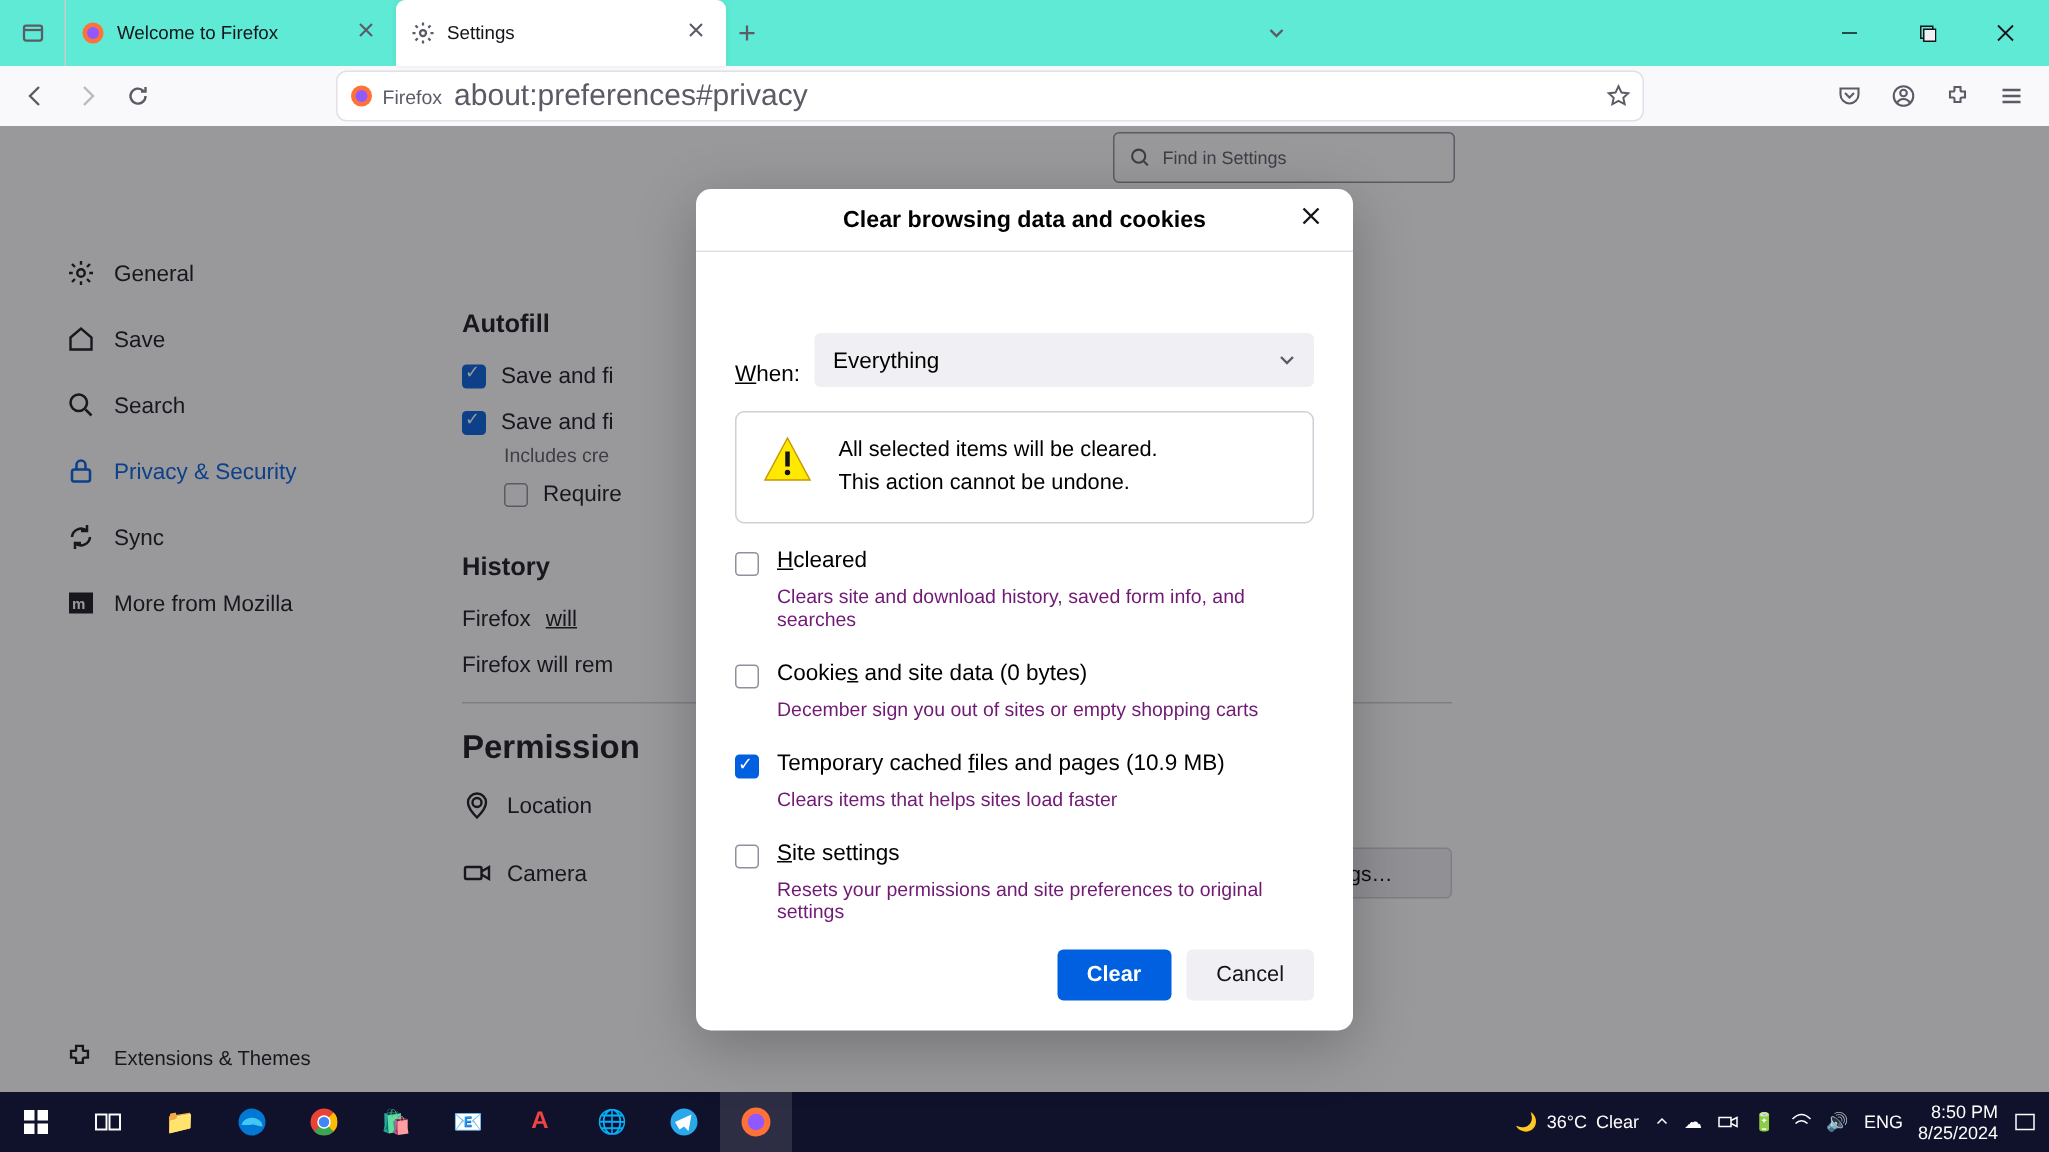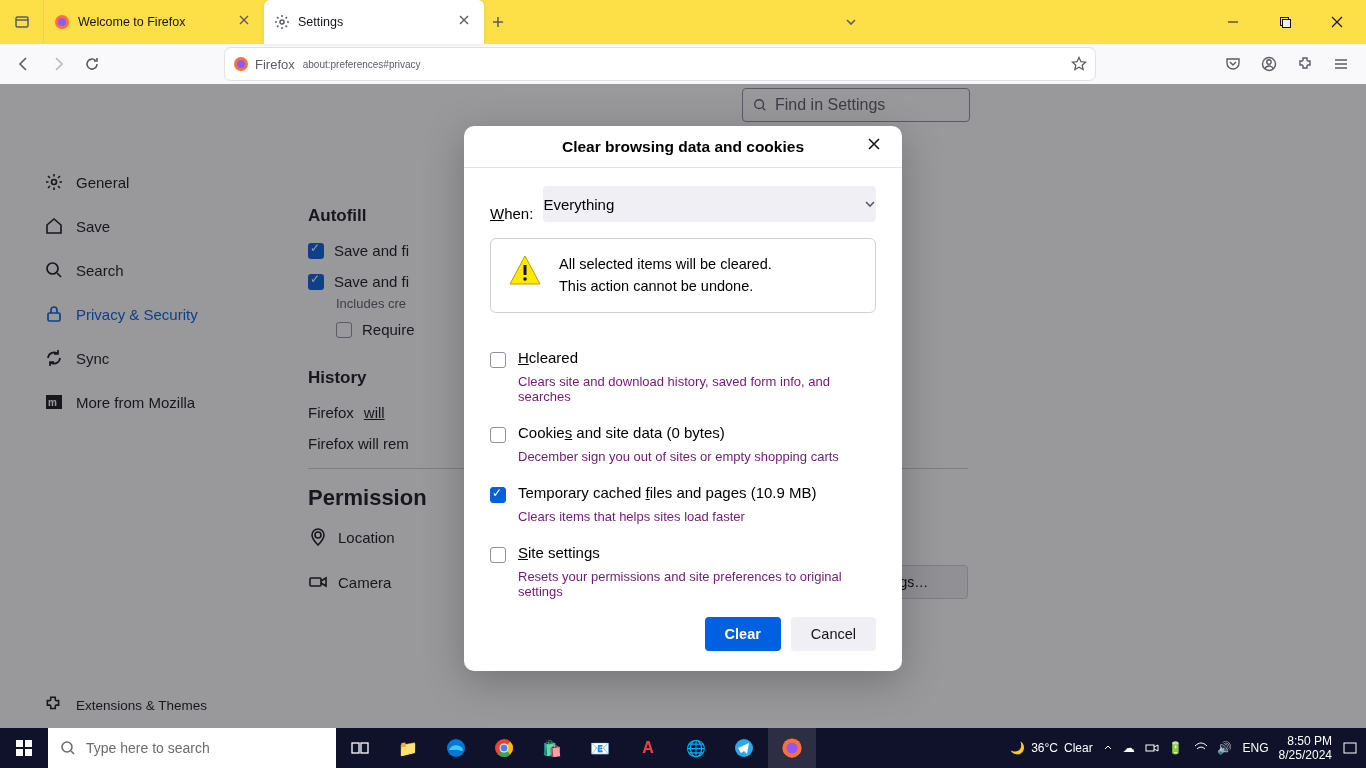--- a/index.html
+++ b/index.html
@@ -1,46 +1,46 @@
 <!DOCTYPE html>
 <html><head>
 <meta charset="utf-8">
 <style>
 * { box-sizing: border-box; margin: 0; padding: 0; font-family: "Segoe UI", Arial, sans-serif; }
 body { width: 1366px; height: 768px; overflow: hidden; background: #f0f0f4; position: relative; }
 
 
-.titlebar { height: 44px; background: #fde047; display: flex; align-items: center; }
+.titlebar { height: 44px; background: #5eead4; display: flex; align-items: center; }
 .titlebar-left { width: 44px; display:flex; align-items:center; justify-content:center; height:100%; border-right:1px solid #ccc;}
 .tabstrip { display: flex; height: 100%; align-items: stretch; }
 .tab { display: flex; align-items: center; padding: 0 10px; gap: 8px; width: 220px; position: relative; font-size: 12.5px; color:#15141a;}
 .tab.active { background: #fff; border-radius: 6px 6px 0 0; box-shadow: 0 0 4px rgba(0,0,0,0.08);}
 .tab .favicon { width:16px; height:16px; display:flex; align-items:center; justify-content:center;}
 .tab .close { margin-left:auto; width:16px; height:16px; color:#5b5b66;}
 .newtab { width:28px; display:flex; align-items:center; justify-content:center; color:#5b5b66;}
 .window-controls { margin-left:auto; display:flex; gap:6px; padding-right:6px;}
 .window-controls span { width:46px; height:30px; display:flex; align-items:center; justify-content:center; color:#15141a;}
 .chevron { margin-left:auto; color:#5b5b66;}
 
 
 .navbar { height: 40px; background: #f9f9fb; display:flex; align-items:center; padding: 0 8px; gap: 2px;}
 .navbtn { width:32px; height:32px; display:flex; align-items:center; justify-content:center; border-radius:4px; color:#5b5b66;}
 .urlbar { flex: 0 0 870px; height:32px; background:#fff; border-radius:6px; display:flex; align-items:center; padding:0 8px; gap:8px; margin-left: 115px; box-shadow: 0 0 0 1px #e0e0e6;}
 .urlbar .identity { display:flex; align-items:center; gap:6px; font-size:13px;}
-.urlbar .url { flex:1; font-size:10px; color:#5b5b66;}
+.urlbar .url { flex:1; font-size:20px; color:#5b5b66;}
 .urlbar .star { color:#5b5b66;}
 .toolbar-right { margin-left:auto; display:flex; gap:2px;}
 .toolbar-right .navbtn { width:34px;}
 
 
 .content { position:relative; height: calc(768px - 44px - 40px - 40px); background:#fff;}
 .scrim { position:absolute; inset:0; background: rgba(28,27,34,0.45); z-index:5;}
 .settings-page { position:absolute; inset:0; padding-top: 16px; color:#15141a;}
 
-.find-input { position:absolute; top:4px; left:742px; width:228px; height:34px; border:1px solid #8f8f9d; border-radius:4px; background:#fff; display:flex; align-items:center; padding:0 10px; gap:8px; font-size:16px; color:#5b5b66;}
+.find-input { position:absolute; top:4px; left:742px; width:228px; height:34px; border:1px solid #8f8f9d; border-radius:4px; background:#fff; display:flex; align-items:center; padding:0 10px; gap:8px; font-size:12px; color:#5b5b66;}
 
 .sidebar { position:absolute; top:76px; left:36px; width:230px;}
 .sidebar-item { display:flex; align-items:center; gap:12px; height:44px; padding-left:8px; font-size:15px; color:#15141a; border-radius:4px;}
 .sidebar-item .icon { width:20px; height:20px; display:flex;}
 .sidebar-item.selected { color:#0060df;}
 .sidebar-item.selected .icon { color:#0060df;}
 .sidebar-bottom { position:absolute; bottom: 6px; left:36px;}
 .sidebar-bottom .sidebar-item { font-size:13.5px; height:34px;}
 
 .main { position:absolute; top:108px; left:308px; width:660px; font-size:15px;}
@@ -56,22 +56,22 @@
 .settings-btn { margin-left:auto; width:144px; height:34px; background:#f0f0f4; border:1px solid #cfcfd8; border-radius:4px; font-size:14px;}
 
 
 .dialog { position:absolute; z-index:10; top:42px; left:50%; transform:translateX(-50%); width:438px; background:#fff; border-radius:10px; box-shadow:0 10px 40px rgba(0,0,0,0.25);}
 .dialog-header { display:flex; align-items:center; justify-content:center; height:42px; position:relative; border-bottom:1px solid #e0e0e6; font-size:15.5px; font-weight:600;}
 .dialog-header .close { position:absolute; right:14px; top:10px; width:22px; height:22px; color:#15141a;}
 .dialog-body { padding: 18px 26px 20px;}
 .when-row { display:flex; align-items:flex-end; gap:10px; margin-bottom:16px;}
 .when-label { font-size:15px;}
 .when-label u{text-decoration:underline;}
-.select { flex:1; height:36px; background:#f0f0f4; border-radius:4px; display:flex; align-items:center; padding:0 0; font-size:15px; justify-content:space-between;}
-.warning-box { border:1px solid #cfcfd8; border-radius:6px; padding:14px 16px; display:flex; gap:16px; align-items:flex-start; margin-bottom:36px; font-size:14.5px; line-height:1.55;}
+.select { flex:1; height:36px; background:#f0f0f4; border-radius:4px; display:flex; align-items:center; padding:0 12px; font-size:15px; justify-content:space-between;margin-top:36px;}
+.warning-box { border:1px solid #cfcfd8; border-radius:6px; padding:14px 16px; display:flex; gap:16px; align-items:flex-start; margin-bottom:16px; font-size:14.5px; line-height:1.55;}
 .warning-box .warn-icon { width:36px; height:36px; flex-shrink:0;}
 .opt { display:flex; gap:12px; align-items:flex-start; margin-bottom:4px;}
 .opt .box { width:16px; height:16px; border:1.5px solid #8f8f9d; border-radius:3px; margin-top:3px; flex-shrink:0;}
 .opt.checked .box { background:#0060df; border-color:#0060df; position:relative;}
 .opt.checked .box::after{content:"✓"; color:#fff; font-size:12px; position:absolute; left:1px; top:-2px;}
 .opt-label { font-size:15px;}
 .opt-desc { font-size:13px; color:#701a75; margin:6px 0 20px 28px;}
 .dialog-footer { display:flex; justify-content:flex-end; gap:10px; padding-top:6px;}
 .btn { height:34px; padding:0 20px; border-radius:4px; font-size:14.5px; border:none;}
 .btn.primary { background:#0060df; color:#fff; font-weight:600;}
@@ -407,27 +407,20 @@
 
 <div class="taskbar">
   <div class="start">
     <svg width="16" height="16" viewBox="0 0 16 16" fill="#fff">
         <rect x="0" y="0" width="7" height="7"></rect>
         <rect x="9" y="0" width="7" height="7"></rect>
         <rect x="0" y="9" width="7" height="7"></rect>
         <rect x="9" y="9" width="7" height="7"></rect>
       </svg>
   </div>
-  <div class="search-box">
-    <svg width="16" height="16" viewBox="0 0 16 16" fill="none" stroke="#6b6b6b" stroke-width="1.6">
-        <circle cx="7" cy="7" r="5"></circle>
-        <path d="M11 11l3 3"></path>
-      </svg>
-    <span>Type here to search</span>
-  </div>
   <div class="task-icons">
     <div class="ti">
         <svg width="18" height="18" viewBox="0 0 18 18" fill="none" stroke="#fff" stroke-width="1.3">
           <rect x="1" y="4" width="7" height="10"></rect>
           <rect x="10" y="4" width="7" height="10"></rect>
         </svg>
       </div>
     <div class="ti">📁</div>
     <div class="ti">
         <svg width="20" height="20" viewBox="0 0 20 20">

